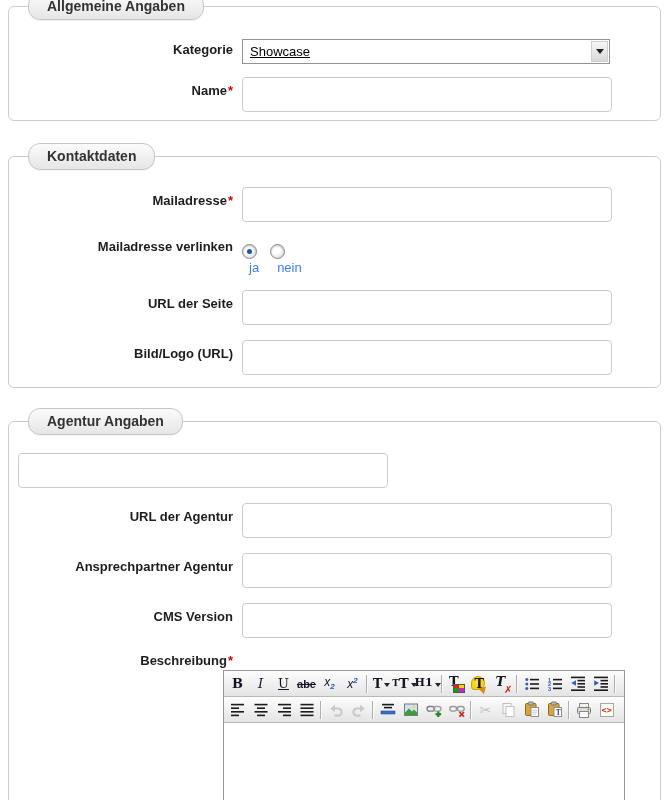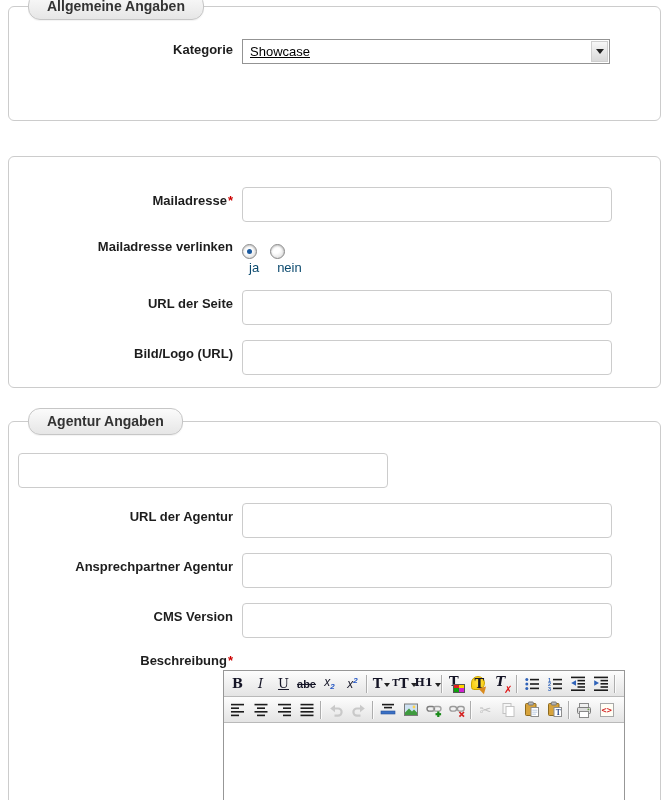--- a/index.html
+++ b/index.html
@@ -56,21 +56,21 @@
   .radiogroup{margin-left:9px;display:flex;gap:11px;padding-top:7px;}
   .ritem{display:flex;flex-direction:column;}
   .rc{
     width:13px;height:13px;border-radius:50%;border:1px solid #878787;
     background:radial-gradient(circle at 35% 30%,#fff 35%,#d5d5d5);
     box-shadow:inset 0 1px 2px rgba(0,0,0,.25);
     display:flex;align-items:center;justify-content:center;flex:none;
   }
   .rc .dot{width:5px;height:5px;border-radius:50%;background:#19599f;display:none;}
   .rc.on .dot{display:block;}
-  .rlabel{font-size:13px;color:#0c4a6e;margin-left:7px;margin-top:1px;}
+  .rlabel{font-size:13px;color:#3b82f6;margin-left:7px;margin-top:1px;}
   
   .rt-row{display:block;margin-bottom:0;}
   .rt-label{width:224px;text-align:right;font-weight:bold;font-size:13px;color:#1d1d1d;margin-top:2px;}
   .editor{margin-left:214px;margin-top:2px;width:400px;border:1px solid #979797;background:#fff;}
   .tbrow{
     display:flex;align-items:center;height:25px;
     background:linear-gradient(#fdfdfd,#e4e4e4);
     border-bottom:1px solid #b9b9b9;padding-left:2px;
   }
   .tbtn{
@@ -111,23 +111,28 @@
       <div class="fs-body">
         <div class="row sel">
           <div class="flabel"><span>Kategorie</span></div>
           <div class="selectbox">
             <span class="selval">Showcase</span>
             <span class="selarrow">
               <span class="tri"></span>
             </span>
           </div>
         </div>
+        <div class="row">
+          <div class="flabel"><span>Name</span><span class="req">*</span></div>
+          <input class="tinput" type="text" style="">
+        </div>
       </div>
     </div>
     <div class="fieldset fs2">
+      <div class="legend">Kontaktdaten</div>
       <div class="fs-body">
         <div class="row">
           <div class="flabel"><span>Mailadresse</span><span class="req">*</span></div>
           <input class="tinput" type="text" style="">
         </div>
         <div class="row radio">
           <div class="flabel"><span>Mailadresse verlinken</span></div>
           <div class="radiogroup">
             <div class="ritem">
               <span class="rc on">

